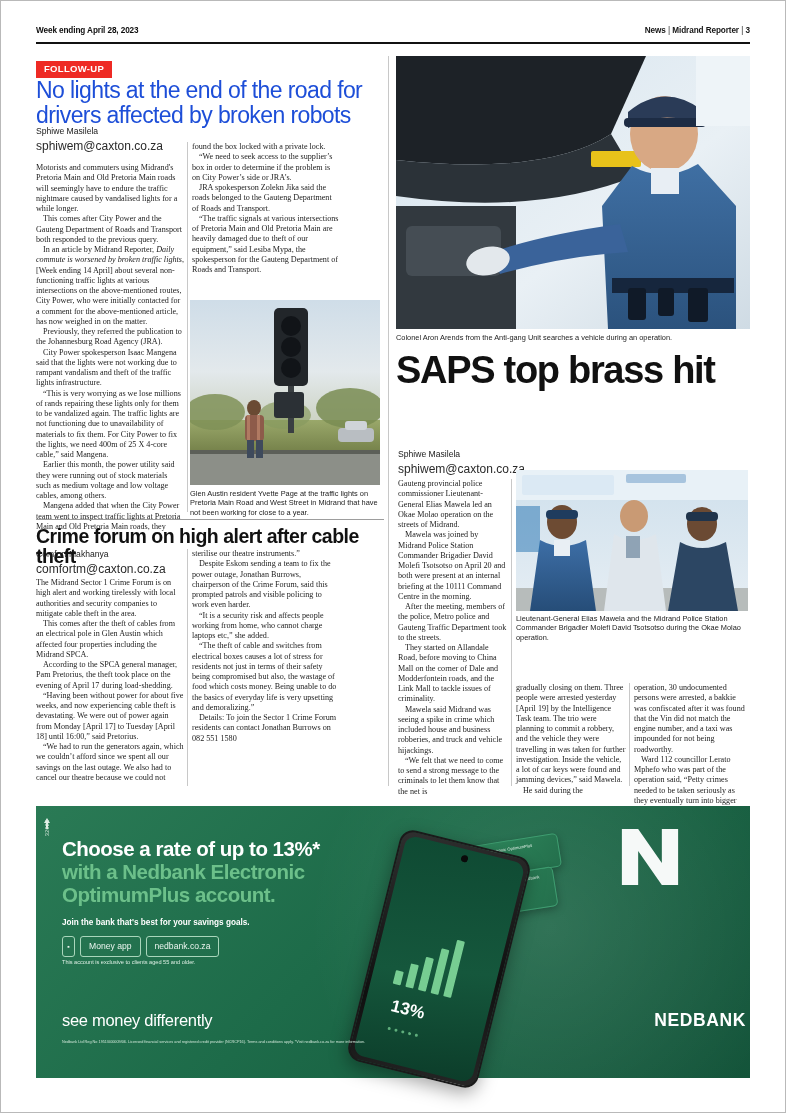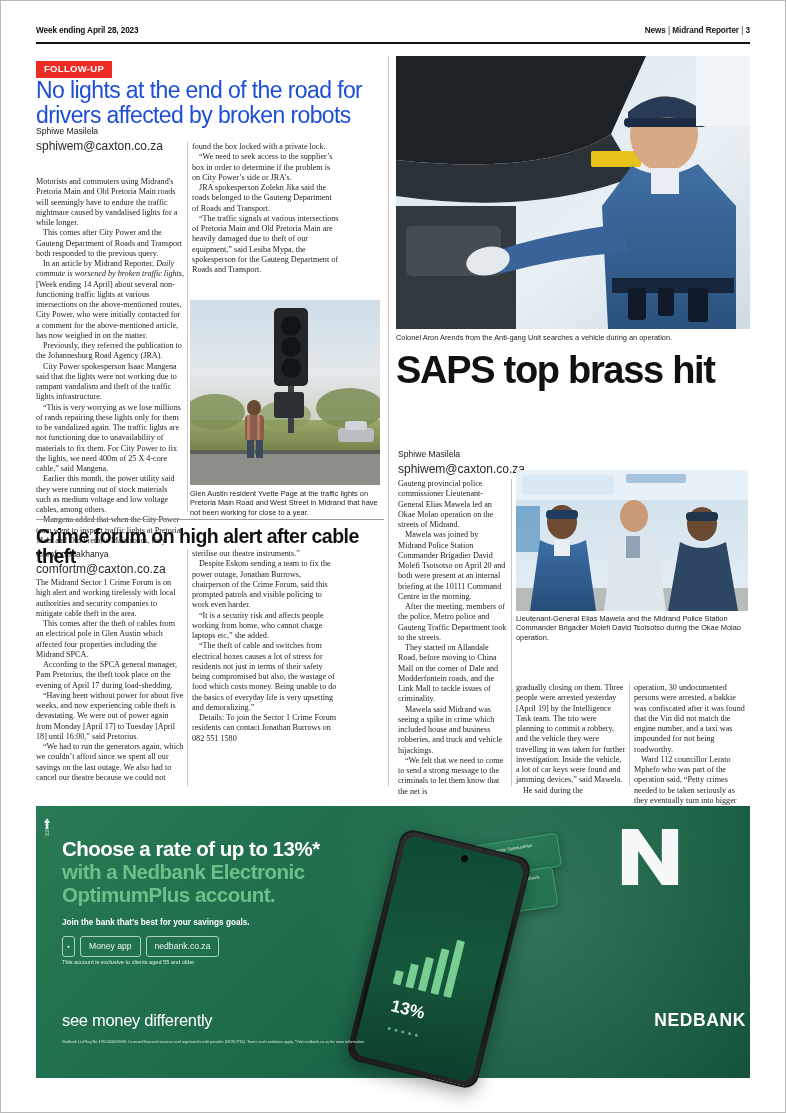--- a/index.html
+++ b/index.html
@@ -99,21 +99,21 @@
     font-family: "Liberation Serif", serif;
     font-size: 8.15px;
     line-height: 10.25px;
     color: #1c1c1c;
     text-align: left;
   }
   .bodycol p { margin: 0; text-indent: 7px; }
   .bodycol p.noindent { text-indent: 0; }
   .bodycol i { font-style: italic; }
 
-  #a1c1 { left: 36px; top: 177px; width: 148px; }
+  #a1c1 { left: 36px; top: 163px; width: 148px; }
   #a1c2 { left: 192px; top: 142px; width: 148px; }
 
   
   .photo-traffic {
     position: absolute;
     left: 190px; top: 300px; width: 190px; height: 185px;
     overflow: hidden;
     background: #b9c8d4;
   }
   .cap {

